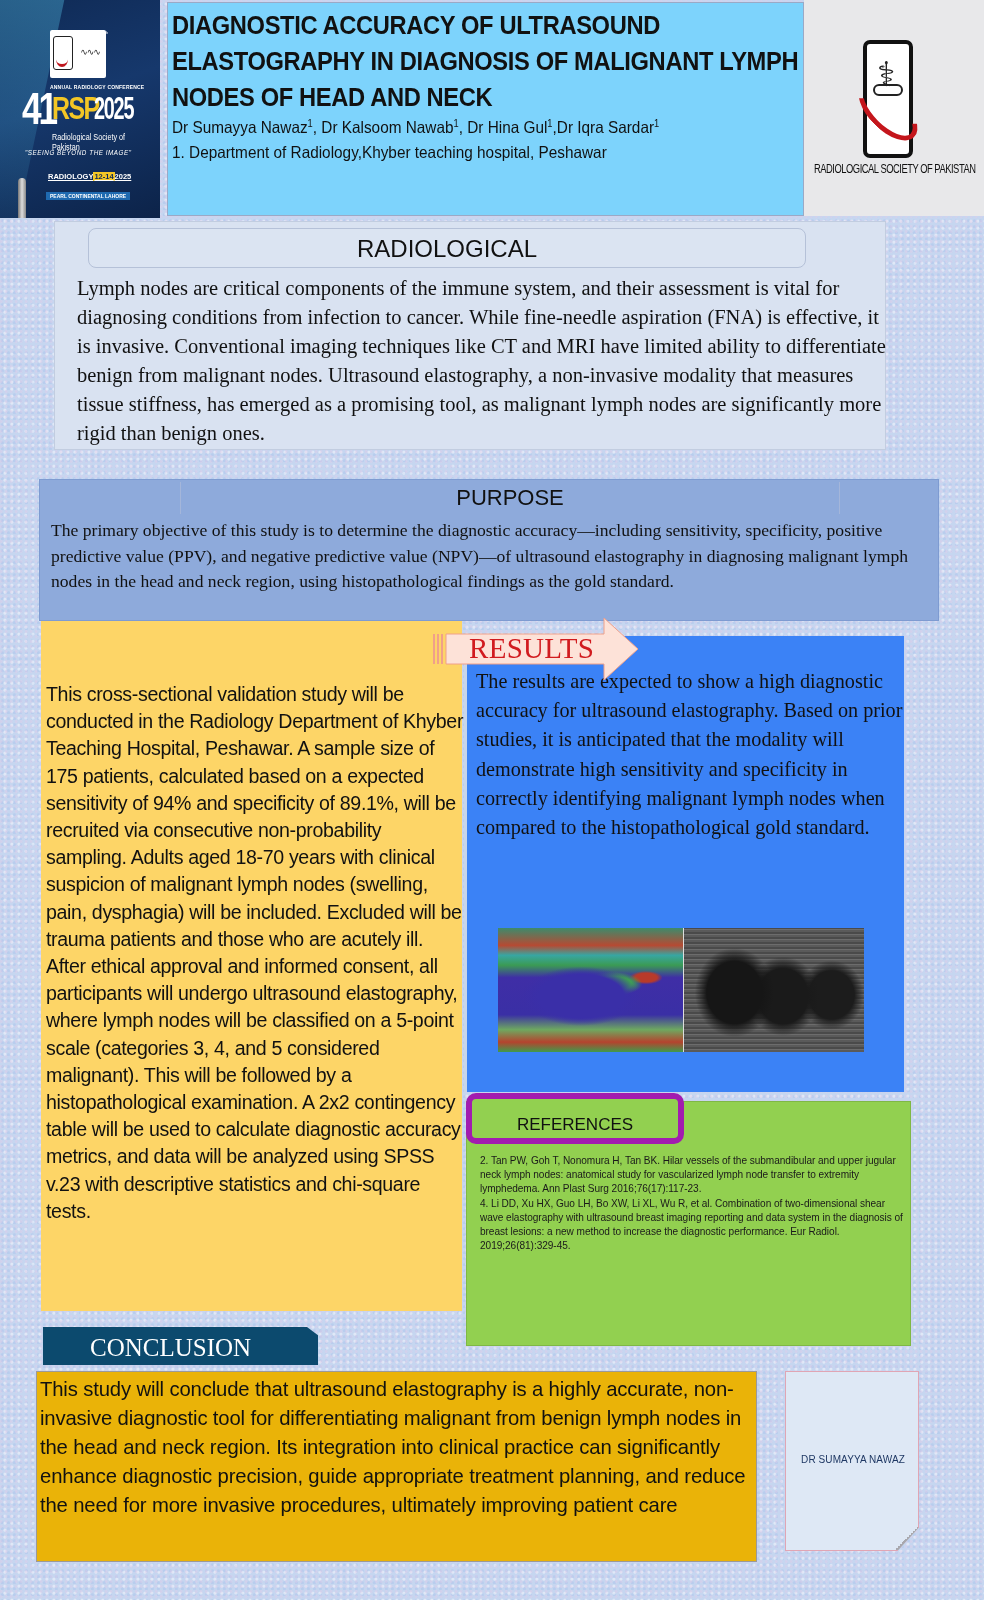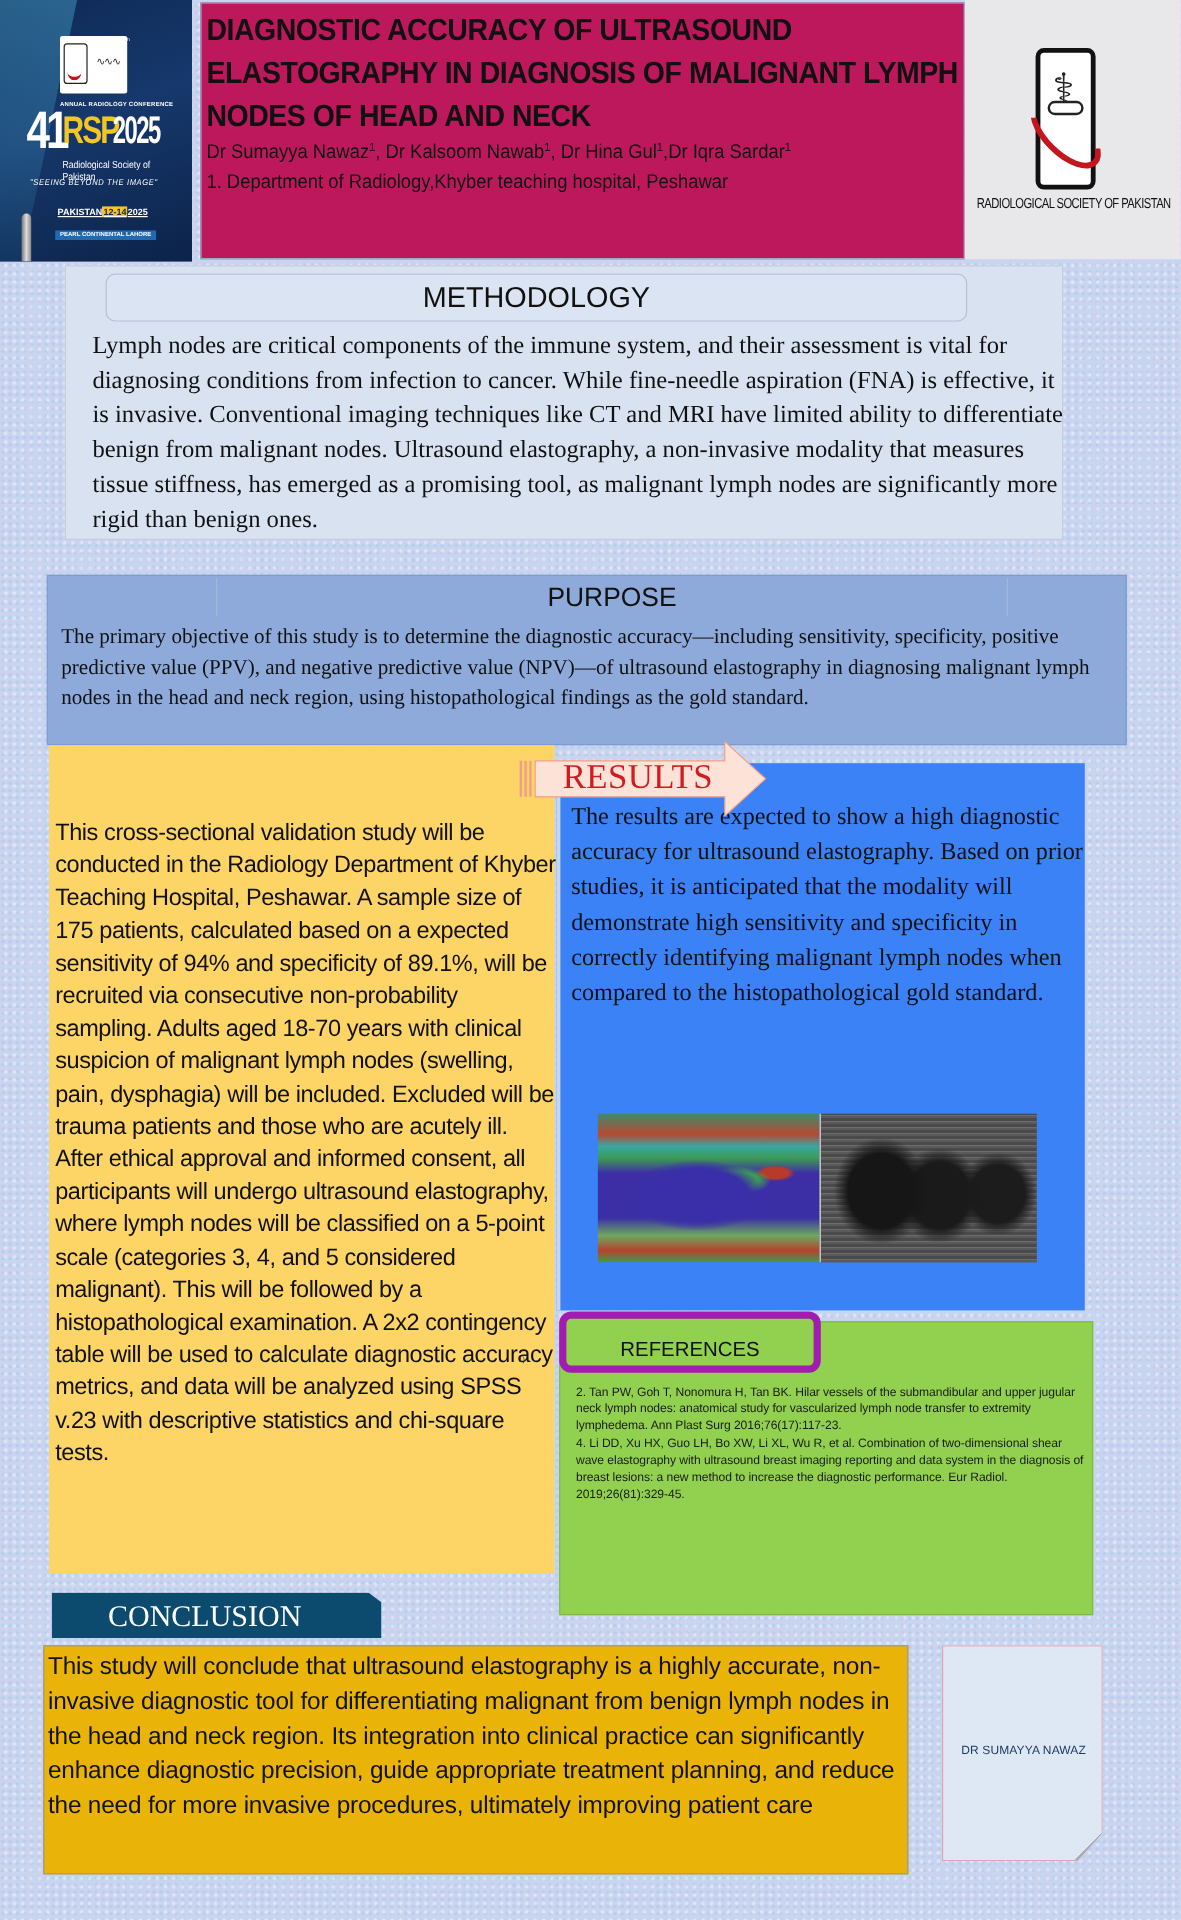--- a/index.html
+++ b/index.html
@@ -80,21 +80,21 @@
     .conf-logo .venue {
       position: absolute; left: 46px; top: 192px; font-size: 5px; color: #fff; background: #1f6ab0; padding: 1px 4px; font-weight: bold;
     }
     .conf-logo .minaret {
       position: absolute; left: 18px; top: 178px; width: 8px; height: 40px;
       background: linear-gradient(90deg, #777, #ddd, #888); border-radius: 4px 4px 0 0;
     }
 
     .title-box {
       left: 167px; top: 2px; width: 637px; height: 214px;
-      background: #be185d; border: 1px solid #9aa9c6;
+      background: #7dd3fc; border: 1px solid #9aa9c6;
       padding: 4px 4px 0 4px;
     }
     .title-box h1 {
       font-family: "Liberation Sans", sans-serif; font-weight: bold;
       font-size: 25.5px; line-height: 36px; letter-spacing: -0.4px; color: #111;
       margin-left: 0;
       transform: scaleX(0.93); transform-origin: left top; width: 108%;
     }
     .title-box .authors {
       font-size: 16.5px; line-height: 25px; color: #111; transform: scaleX(0.93); transform-origin: left top; width: 108%;
@@ -277,21 +277,21 @@
   </div>
   <div class="collab-text">In Collaboration with</div>
   <div class="annual">ANNUAL RADIOLOGY CONFERENCE</div>
   <div class="big41">41</div>
   <div class="rsp">RSP</div>
   <div class="year">2025</div>
   <div class="society">Radiological Society of Pakistan</div>
   <div class="slogan">"SEEING BEYOND THE IMAGE"</div>
   <div class="minaret"></div>
   <div class="dates">
-    <span>PAKISTAN</span><span class="hl">12-14</span><span>2025</span>
+    <span>RADIOLOGY</span><span class="hl">12-14</span><span>2025</span>
   </div>
   <div class="venue">PEARL CONTINENTAL LAHORE</div>
 </div>
 
 <div class="abs title-box">
   <h1>DIAGNOSTIC ACCURACY OF ULTRASOUND ELASTOGRAPHY IN DIAGNOSIS OF MALIGNANT LYMPH NODES OF HEAD AND NECK</h1>
   <div class="authors">
     <span>Dr Sumayya Nawaz</span><sup>1</sup>,
     <span>Dr Kalsoom Nawab</span><sup>1</sup>,
     <span>Dr Hina Gul</span><sup>1</sup>,<span>Dr Iqra Sardar</span><sup>1</sup>
@@ -302,21 +302,21 @@
 <div class="abs rsp-logo-panel">
   <div class="rsp-emblem">
     <div class="crescent"></div>
     <div class="cross"></div>
     <div class="figure">⚕</div>
   </div>
   <div class="rsp-name">RADIOLOGICAL SOCIETY OF PAKISTAN</div>
 </div>
 
 <div class="abs intro-box">
-  <div class="intro-heading">METHODOLOGY</div>
+  <div class="intro-heading">RADIOLOGICAL</div>
   <div class="intro-text">Lymph nodes are critical components of the immune system, and their assessment is vital for diagnosing conditions from infection to cancer. While fine-needle aspiration (FNA) is effective, it is invasive. Conventional imaging techniques like CT and MRI have limited ability to differentiate benign from malignant nodes. Ultrasound elastography, a non-invasive modality that measures tissue stiffness, has emerged as a promising tool, as malignant lymph nodes are significantly more rigid than benign ones.</div>
 </div>
 
 <div class="abs purpose-box">
   <div class="purpose-heading">PURPOSE</div>
   <div class="purpose-text">The primary objective of this study is to determine the diagnostic accuracy—including sensitivity, specificity, positive predictive value (PPV), and negative predictive value (NPV)—of ultrasound elastography in diagnosing malignant lymph nodes in the head and neck region, using histopathological findings as the gold standard.</div>
 </div>
 
 <div class="abs method-box">
   <div class="method-text">This cross-sectional validation study will be conducted in the Radiology Department of Khyber Teaching Hospital, Peshawar. A sample size of 175 patients, calculated based on a expected sensitivity of 94% and specificity of 89.1%, will be recruited via consecutive non-probability sampling. Adults aged 18-70 years with clinical suspicion of malignant lymph nodes (swelling, pain, dysphagia) will be included. Excluded will be trauma patients and those who are acutely ill. After ethical approval and informed consent, all participants will undergo ultrasound elastography, where lymph nodes will be classified on a 5-point scale (categories 3, 4, and 5 considered malignant). This will be followed by a histopathological examination. A 2x2 contingency table will be used to calculate diagnostic accuracy metrics, and data will be analyzed using SPSS v.23 with descriptive statistics and chi-square tests.</div>

